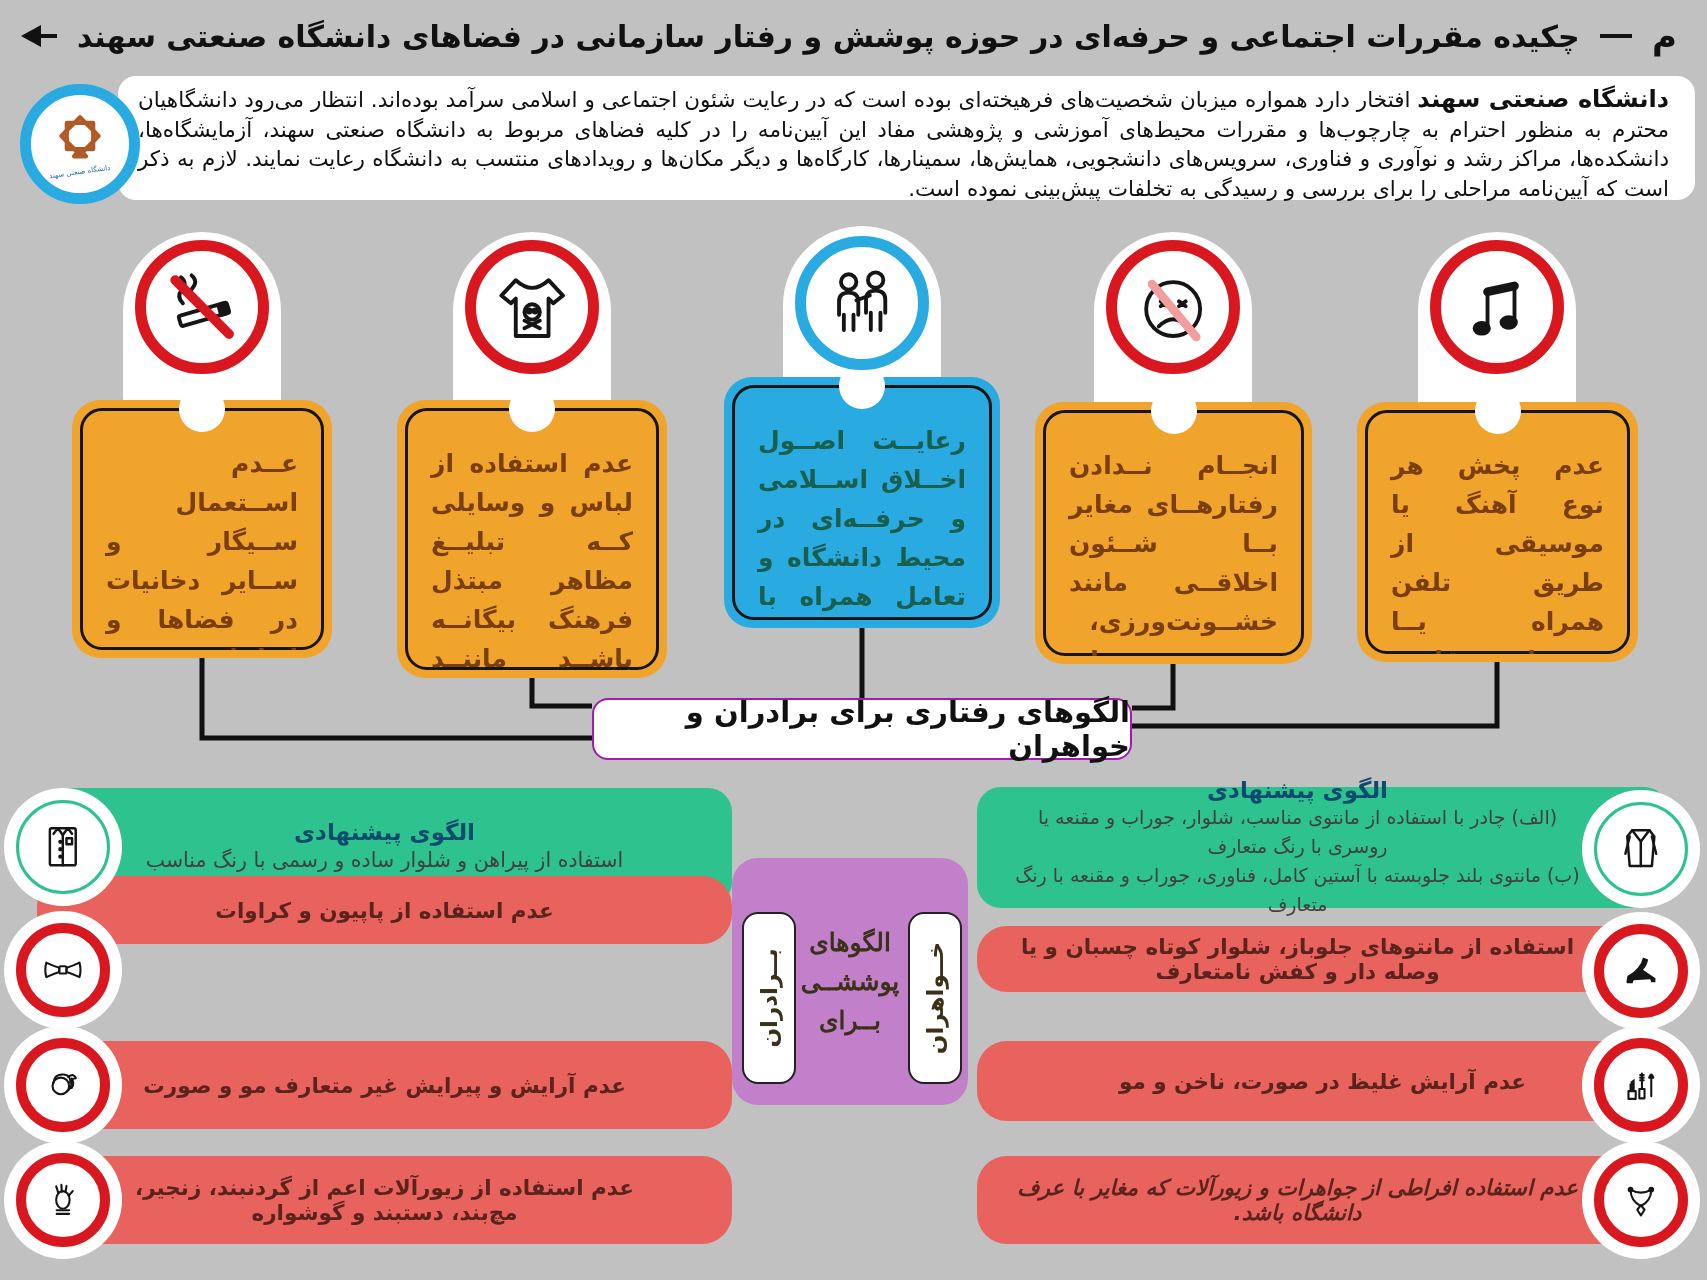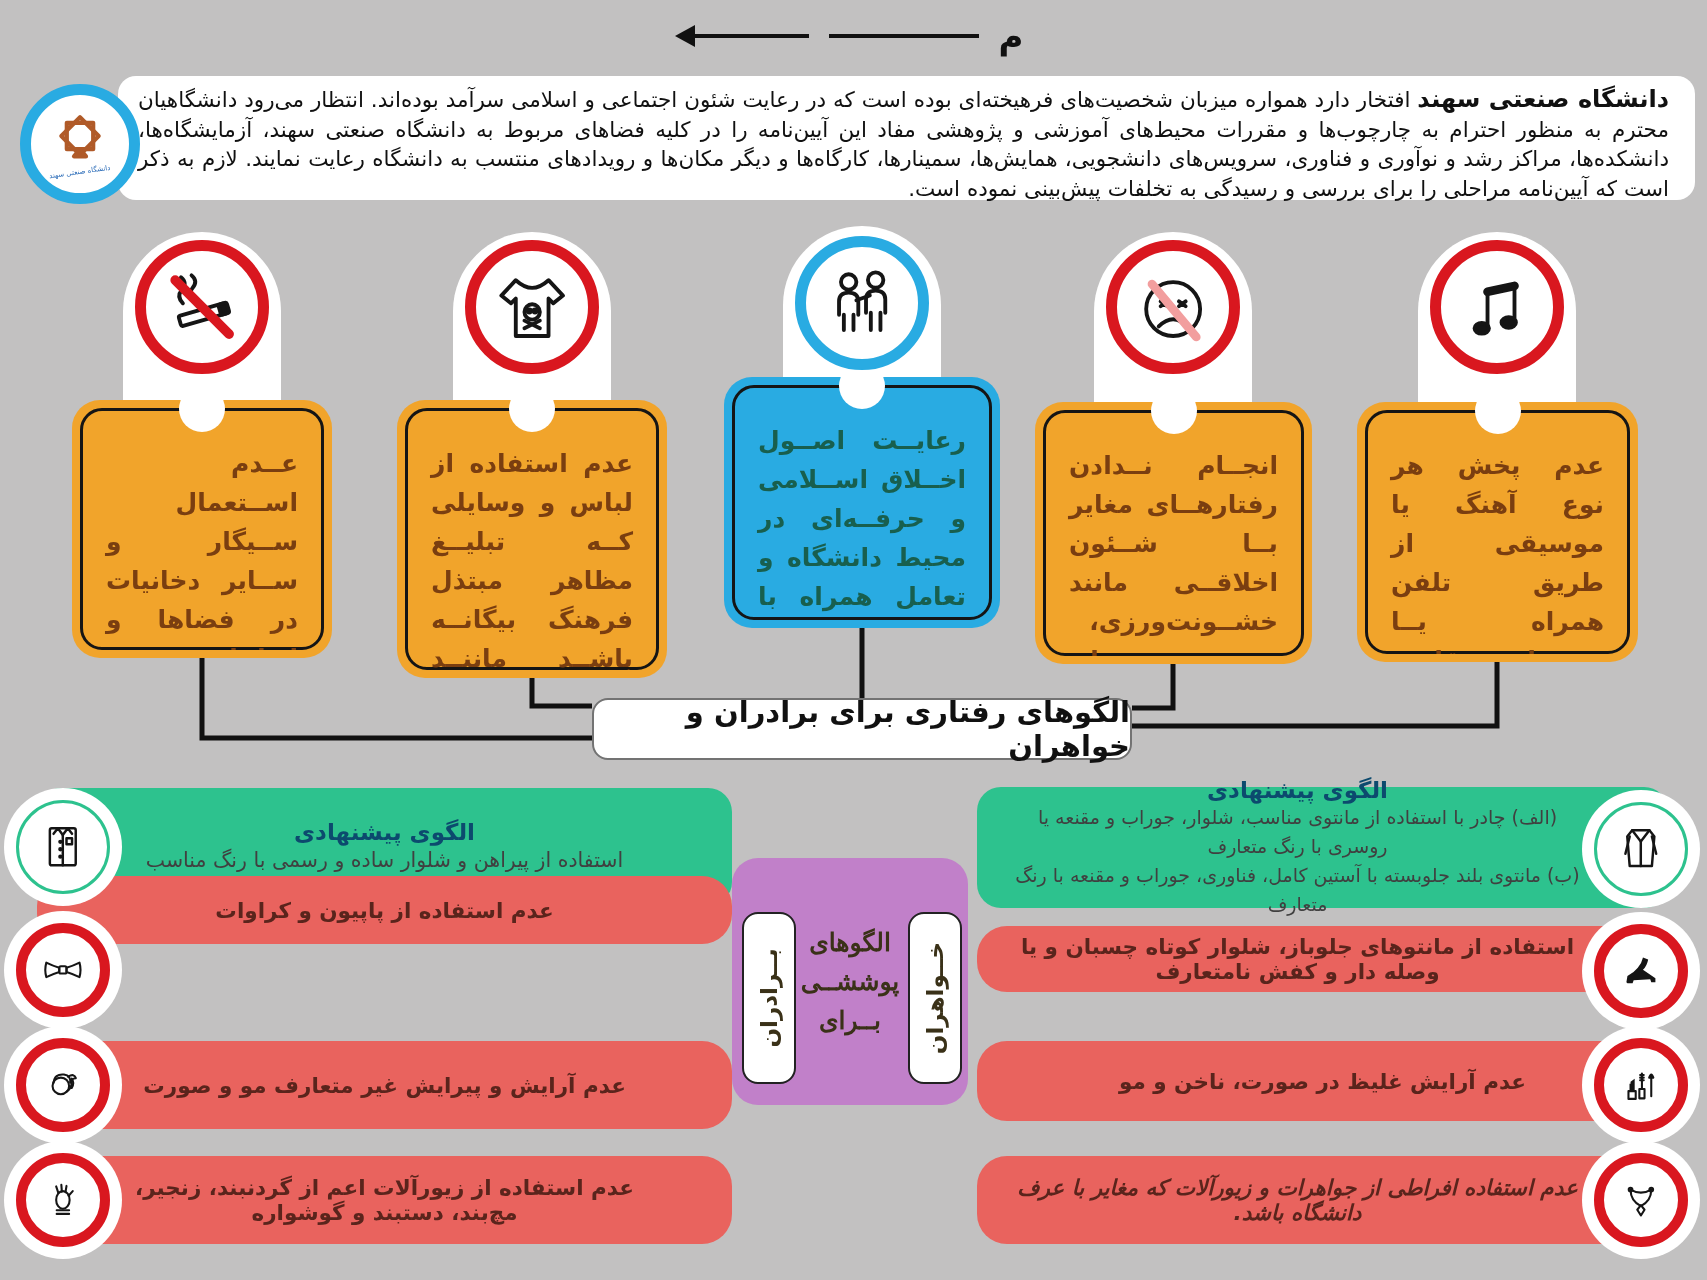--- a/index.html
+++ b/index.html
@@ -37,21 +37,21 @@
   .tcard .frame{position:absolute;inset:8px;border:3.5px solid #151515;border-radius:22px;}
   .tcard .notch{position:absolute;top:-14px;left:calc(50% - 23px);width:46px;height:46px;
     border-radius:50%;background:#fff;}
   .tcard-text{position:absolute;inset:8px;padding:36px 26px 14px;font-weight:700;
     font-size:25px;line-height:39px;text-align:justify;overflow:hidden;}
   .orange-bg{background:#F1A42B;} .orange-bg .tcard-text{color:#7A3E10;}
   .blue-bg{background:#29ABE2;}  .blue-bg .tcard-text{color:#185F4E;}
   
   .wires{position:absolute;inset:0;z-index:1;}
   
-  .mid-label{left:592px;top:698px;width:540px;height:62px;background:#fff;border:2px solid #737373;
+  .mid-label{left:592px;top:698px;width:540px;height:62px;background:#fff;border:2px solid #a21caf;
     border-radius:16px;box-sizing:border-box;z-index:3;display:flex;align-items:center;justify-content:center;
     font-size:29px;font-weight:800;}
   
   .bcard{position:absolute;box-sizing:border-box;z-index:2;display:flex;flex-direction:column;
     align-items:center;justify-content:center;text-align:center;}
   .green-bg{background:#2DC28E;border-radius:24px;}
   .redrow-bg{background:#E9635E;border-radius:30px;}
   .b-title{font-weight:800;font-size:23px;color:#0c4a6e;}
   .b-body{color:#404040;font-size:20.5px;line-height:30px;}
   .redrow-text{font-weight:700;font-size:21.5px;color:#5A241C;padding:0 95px;}
@@ -78,20 +78,21 @@
   <path d="M202 652 V738 H592" stroke="#111" stroke-width="5" fill="none"></path>
   <path d="M532 672 V706 H592" stroke="#111" stroke-width="5" fill="none"></path>
   <path d="M862 622 V700" stroke="#111" stroke-width="5" fill="none"></path>
   <path d="M1173 664 V708 H1132" stroke="#111" stroke-width="5" fill="none"></path>
   <path d="M1497 662 V726 H1132" stroke="#111" stroke-width="5" fill="none"></path>
 </svg>
 
 <div class="title-row">
   <span class="meem">م</span>
   <span class="hline"></span>
+  <h1 class="page-title">چکیده مقررات اجتماعی و حرفه‌ای در حوزه پوشش و رفتار سازمانی در فضاهای دانشگاه صنعتی سهند</h1>
   <span class="arrow-line"></span>
 </div>
 
 <div class="abs intro-box">
   <b>دانشگاه صنعتی سهند</b><span> افتخار دارد همواره میزبان شخصیت‌های فرهیخته‌ای بوده است که در رعایت شئون اجتماعی و اسلامی سرآمد بوده‌اند. انتظار می‌رود دانشگاهیان محترم به منظور احترام به چارچوب‌ها و مقررات محیط‌های آموزشی و پژوهشی مفاد این آیین‌نامه را در کلیه فضاهای مربوط به دانشگاه صنعتی سهند، آزمایشگاه‌ها، دانشکده‌ها، مراکز رشد و نوآوری و فناوری، سرویس‌های دانشجویی، همایش‌ها، سمینارها، کارگاه‌ها و دیگر مکان‌ها و رویدادهای منتسب به دانشگاه رعایت نمایند. لازم به ذکر است که آیین‌نامه مراحلی را برای بررسی و رسیدگی به تخلفات پیش‌بینی نموده است.</span>
 </div>
 <div class="abs logo-wrap">
   <svg class="ic" width="66" height="60" viewBox="0 0 100 100" style="stroke:#B05A28;stroke-width:7;">
     <rect x="28" y="18" width="44" height="44"></rect>
     <rect x="28" y="18" width="44" height="44" transform="rotate(45 50 40)"></rect>

